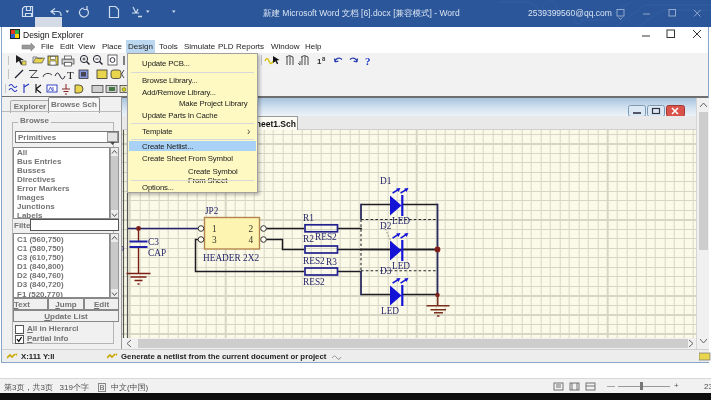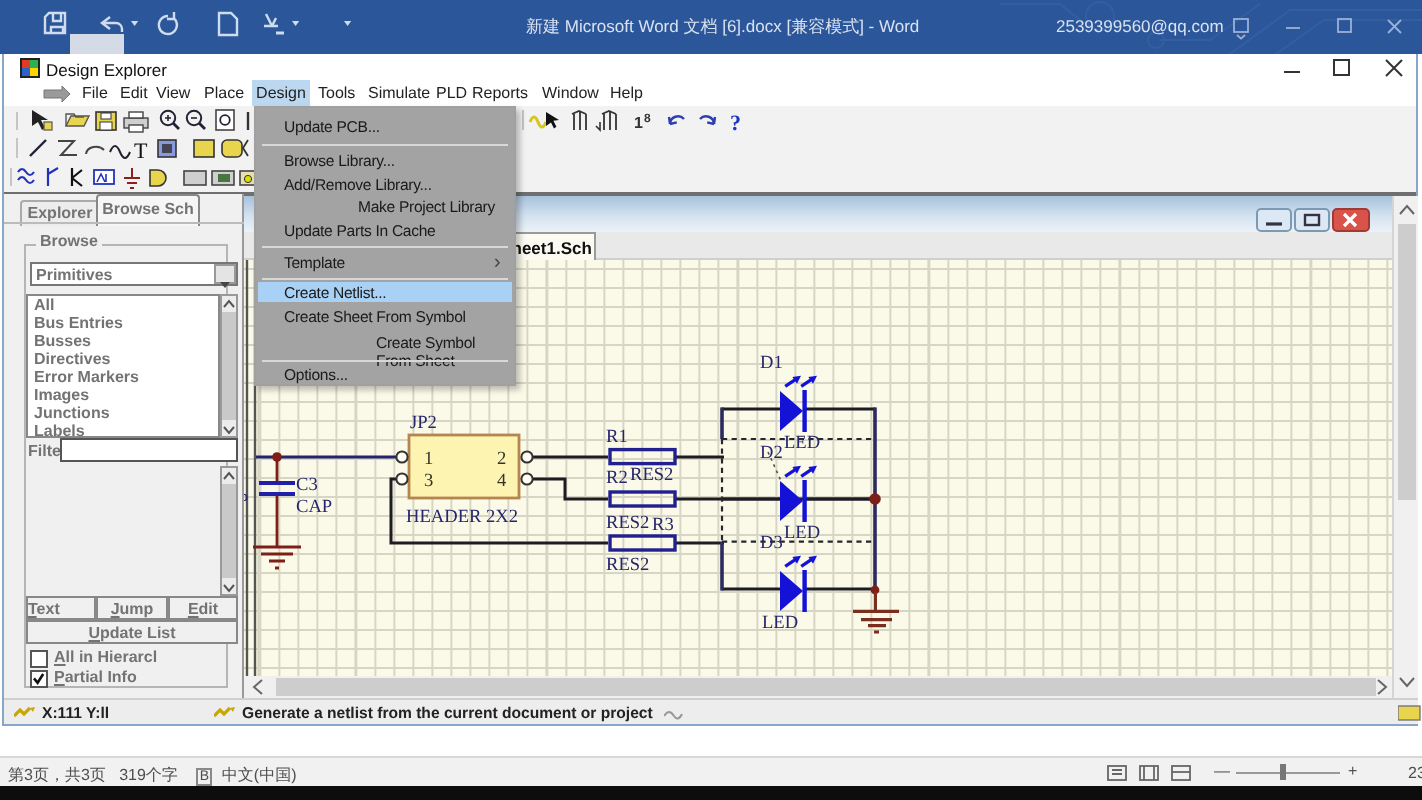--- a/index.html
+++ b/index.html
@@ -364,20 +364,23 @@
       </svg>
     <div class="abs" style="left:0;top:8px;width:7px;height:54px;background:#c9c9c9;"></div>
     <svg class="abs" style="left:0;top:64px" width="7" height="6">
         <path d="M1 1.5 l2.5 3 l2.5 -3" stroke="#555" fill="none"></path>
       </svg>
   </div>
 
   <div class="abs" style="left:12px;top:124px;font-size:8px;">Filte</div>
   <div class="abs" style="left:28px;top:122px;width:89px;height:12px;background:#fff;border:1px solid #555;box-sizing:border-box;"></div>
 
+  <div class="abs" style="left:11px;top:136px;width:97px;height:65px;background:#fff;border:1px solid #888;box-sizing:border-box;font-size:8px;">
+    <div style="padding:1px 0 0 3px;line-height:9.1px;">C1 (560,750)<br>C1 (580,750)<br>C3 (610,750)<br>D1 (840,800)<br>D2 (840,760)<br>D3 (840,720)<br>F1 (520,770)</div>
+  </div>
   <div class="abs" style="left:108px;top:136px;width:9px;height:65px;background:#ececec;border:1px solid #999;box-sizing:border-box;">
     <svg class="abs" style="left:0;top:1px" width="7" height="6">
         <path d="M1 4.5 l2.5 -3 l2.5 3" stroke="#555" fill="none"></path>
       </svg>
     <div class="abs" style="left:0;top:8px;width:7px;height:47px;background:#c9c9c9;"></div>
     <svg class="abs" style="left:0;top:57px" width="7" height="6">
         <path d="M1 1.5 l2.5 3 l2.5 -3" stroke="#555" fill="none"></path>
       </svg>
   </div>
 
@@ -410,21 +413,21 @@
     </svg>
   <div class="abs" style="left:119px;top:2px;">Generate a netlist from the current document or project</div>
   <svg class="abs" style="left:330px;top:4px" width="10" height="6">
       <path d="M0 4 q2.5 -4 5 0 q2 3 4 -1" stroke="#999" fill="none"></path>
     </svg>
   <svg class="absh" style="position:absolute;left:697px;top:2px" width="12" height="9">
       <rect x="0" y="1" width="11" height="7" fill="#e8d44d" stroke="#777" stroke-width="0.7"></rect>
     </svg>
 </div>
 
-<div class="abs" style="left:127px;top:53px;width:131px;height:140px;background:#a3a3a3;border:1px solid #a0a0a0;box-shadow:2px 2px 3px rgba(0,0,0,0.25);box-sizing:border-box;font-size:7.8px;letter-spacing:-0.15px;color:#1a1a1a;z-index:50;">
+<div class="abs" style="left:127px;top:53px;width:131px;height:140px;background:#fef9c3;border:1px solid #a0a0a0;box-shadow:2px 2px 3px rgba(0,0,0,0.25);box-sizing:border-box;font-size:7.8px;letter-spacing:-0.15px;color:#1a1a1a;z-index:50;">
   <div class="abs" style="left:14px;top:5px;">Update PCB...</div>
   <div class="abs" style="left:3px;top:17.5px;width:123px;height:1px;background:#d8d8d8;"></div>
   <div class="abs" style="left:14px;top:22px;">Browse Library...</div>
   <div class="abs" style="left:14px;top:33.5px;">Add/Remove Library...</div>
   <div class="abs" style="left:14px;top:45px;padding-left:37px;">Make Project Library</div>
   <div class="abs" style="left:14px;top:56.5px;">Update Parts In Cache</div>
   <div class="abs" style="left:3px;top:69px;width:123px;height:1px;background:#d8d8d8;"></div>
   <div class="abs" style="left:14px;top:73px;">Template</div>
   <div class="abs" style="left:119px;top:72px;font-size:10px;color:#444;">›</div>
   <div class="abs" style="left:3px;top:85px;width:123px;height:1px;background:#d8d8d8;"></div>

